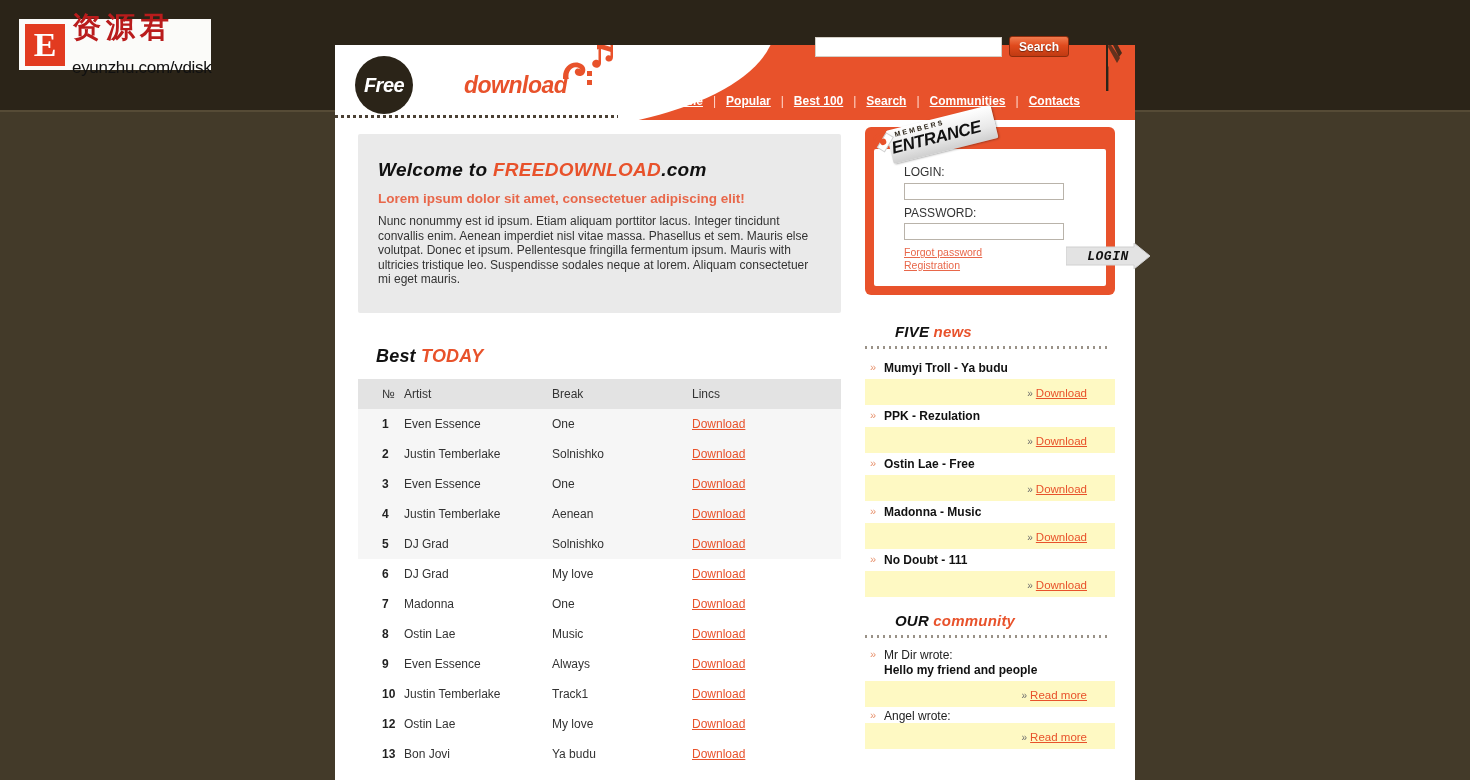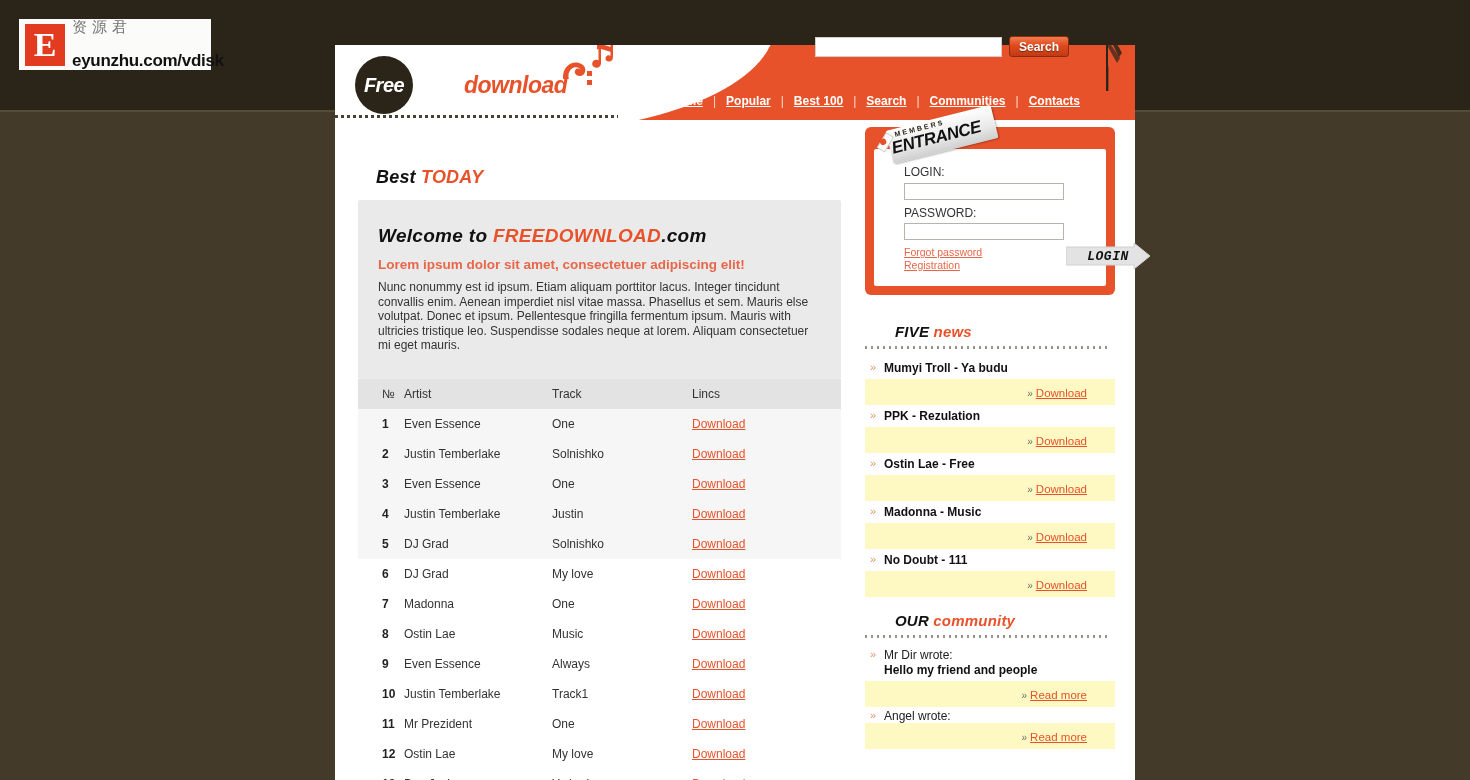--- a/index.html
+++ b/index.html
@@ -37,26 +37,26 @@
     border:2px solid #e23b20;
   }
   #wm-e span {
     font-family:"Liberation Serif", serif;
     font-weight:bold; font-size:34px; color:#ffffff;
     line-height:1; letter-spacing:0;
   }
   #wm-text { margin-left:7px; line-height:1; }
   #wm-cn {
     font-family:"DejaVu Sans", sans-serif;
-    font-size:15px; color:#737373; letter-spacing:5px; font-weight:400;
+    font-size:29px; color:#b91c1c; letter-spacing:5px; font-weight:700;
     display:block;
   }
   #wm-url {
     font-family:"Liberation Sans", sans-serif;
-    font-size:17px; font-weight:bold; color:#111; display:block;
+    font-size:17px; font-weight:normal; color:#111; display:block;
     margin-top:17px; letter-spacing:-0.3px;
   }
 
   
   #page {
     position:absolute; left:335px; top:45px; width:800px; height:735px;
     background:#ffffff;
   }
   
   #header {
@@ -348,34 +348,34 @@
         </li>
     </ul>
   </nav>
   <div id="hdr-dotted"></div>
 </div>
 
 <div id="body-cols">
 
   <div id="col-left">
 
-    <div id="best-title"><span>Best </span><span class="accent">TODAY</span></div>
-
     <div id="welcome">
       <h1><span>Welcome to </span><span class="accent">FREEDOWNLOAD</span><span>.com</span></h1>
       <h2>Lorem ipsum dolor sit amet, consectetuer adipiscing elit!</h2>
       <p>Nunc nonummy est id ipsum. Etiam aliquam porttitor lacus. Integer tincidunt convallis enim. Aenean imperdiet nisl vitae massa. Phasellus et sem. Mauris else volutpat. Donec et ipsum. Pellentesque fringilla fermentum ipsum. Mauris with ultricies tristique leo. Suspendisse sodales neque at lorem. Aliquam consectetuer mi eget mauris.</p>
     </div>
 
+    <div id="best-title"><span>Best </span><span class="accent">TODAY</span></div>
+
     <table id="best">
       <thead>
         <tr>
           <th class="c-num">№</th>
           <th class="c-art">Artist</th>
-          <th class="c-trk">Track</th>
+          <th class="c-trk">Break</th>
           <th class="c-lnk">Lincs</th>
         </tr>
       </thead>
       <tbody id="best-body">
           <tr class="shade">
             <td class="c-num num">1</td>
             <td class="c-art">Even Essence</td>
             <td class="c-trk">One</td>
             <td class="c-lnk"><a>Download</a></td>
           </tr>
@@ -387,21 +387,21 @@
           </tr>
           <tr class="shade">
             <td class="c-num num">3</td>
             <td class="c-art">Even Essence</td>
             <td class="c-trk">One</td>
             <td class="c-lnk"><a>Download</a></td>
           </tr>
           <tr class="shade">
             <td class="c-num num">4</td>
             <td class="c-art">Justin Temberlake</td>
-            <td class="c-trk">Justin</td>
+            <td class="c-trk">Aenean</td>
             <td class="c-lnk"><a>Download</a></td>
           </tr>
           <tr class="shade">
             <td class="c-num num">5</td>
             <td class="c-art">DJ Grad</td>
             <td class="c-trk">Solnishko</td>
             <td class="c-lnk"><a>Download</a></td>
           </tr>
           <tr>
             <td class="c-num num">6</td>
@@ -424,26 +424,20 @@
           <tr>
             <td class="c-num num">9</td>
             <td class="c-art">Even Essence</td>
             <td class="c-trk">Always</td>
             <td class="c-lnk"><a>Download</a></td>
           </tr>
           <tr>
             <td class="c-num num">10</td>
             <td class="c-art">Justin Temberlake</td>
             <td class="c-trk">Track1</td>
-            <td class="c-lnk"><a>Download</a></td>
-          </tr>
-          <tr>
-            <td class="c-num num">11</td>
-            <td class="c-art">Mr Prezident</td>
-            <td class="c-trk">One</td>
             <td class="c-lnk"><a>Download</a></td>
           </tr>
           <tr>
             <td class="c-num num">12</td>
             <td class="c-art">Ostin Lae</td>
             <td class="c-trk">My love</td>
             <td class="c-lnk"><a>Download</a></td>
           </tr>
           <tr>
             <td class="c-num num">13</td>

